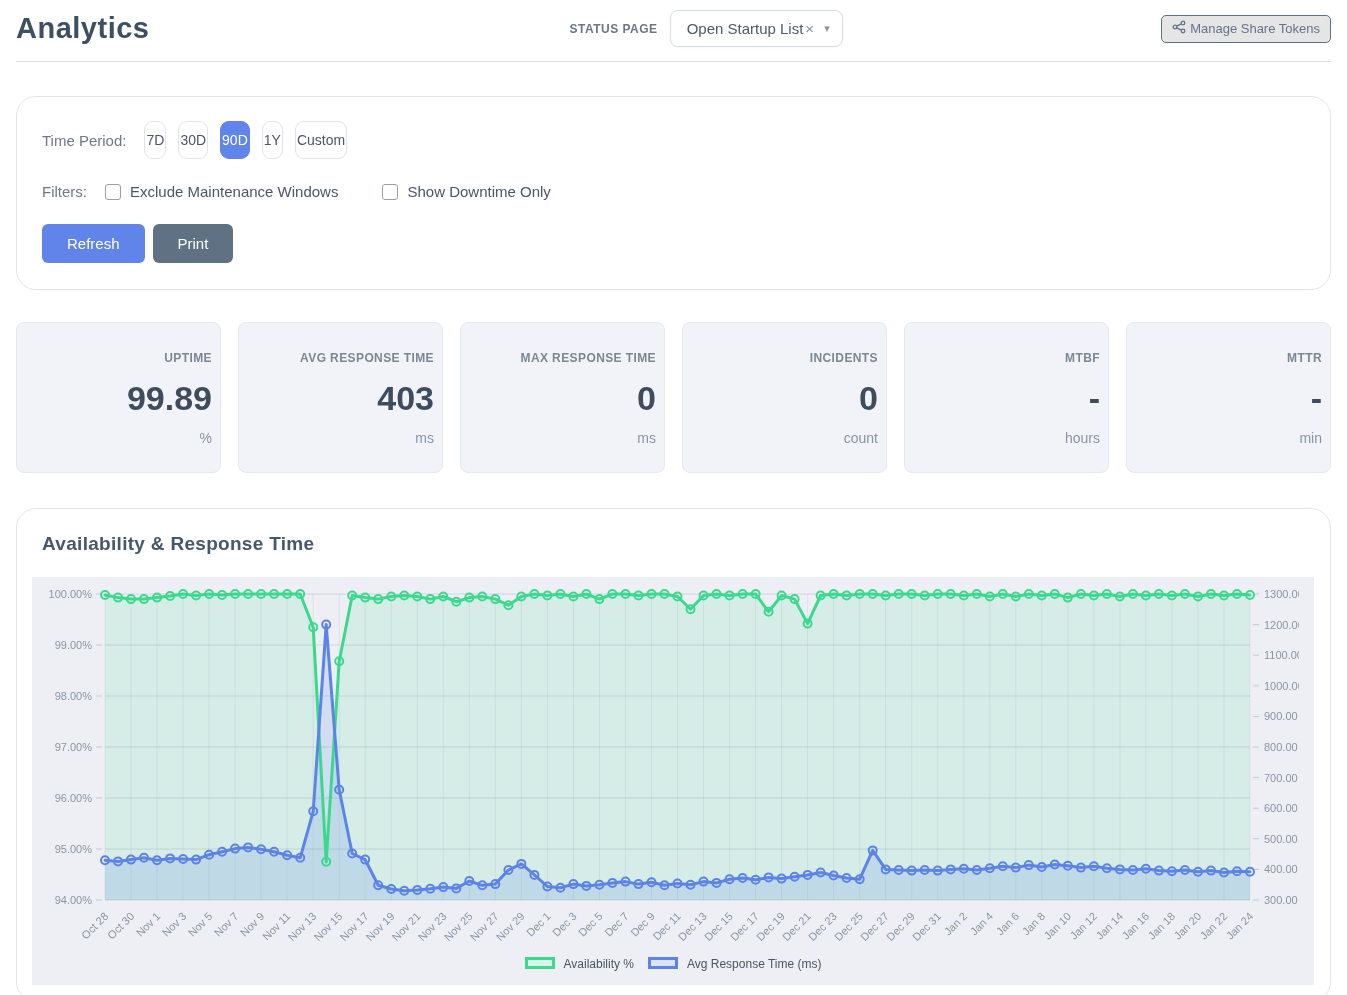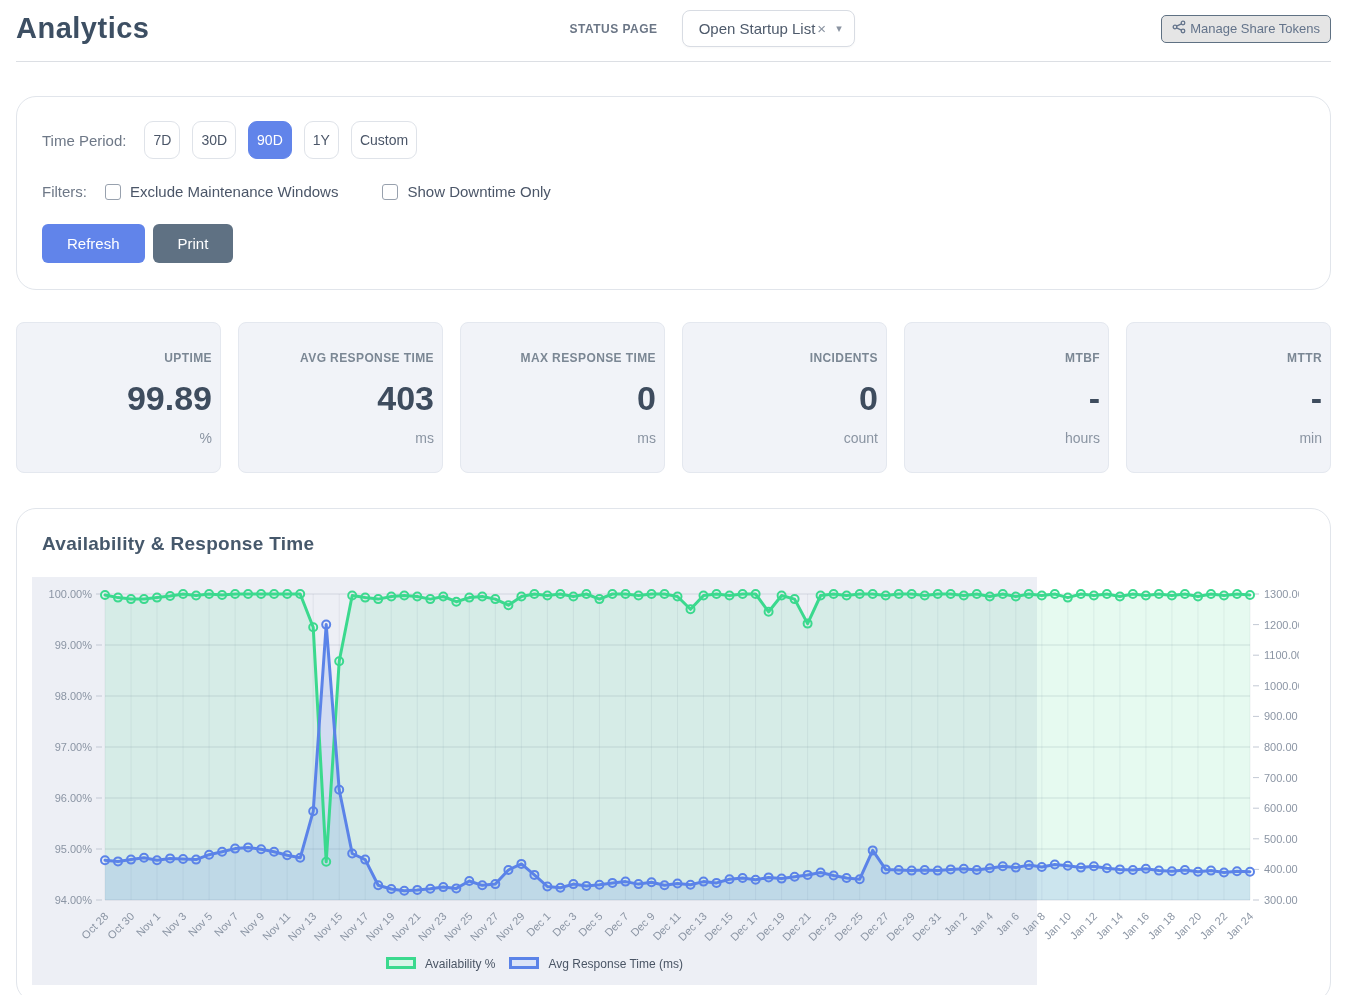--- a/index.html
+++ b/index.html
@@ -2,41 +2,41 @@
 <html><head>
 <meta charset="utf-8">
 <style>
   * { margin:0; padding:0; box-sizing:border-box; }
   html,body { background:#ffffff; font-family:"Liberation Sans", sans-serif; color:#3d4f63; }
   body { width:1347px; }
 
   
   .topbar { display:flex; align-items:center; padding:10px 16px 14px 16px; }
   .app-title { font-size:29px; font-weight:700; letter-spacing:0.5px; color:#3d4f63;text-align:center; }
-  .status-group { display:flex; align-items:center; gap:24px; margin-left:420px; }
+  .status-group { display:flex; align-items:center; gap:12px; margin-left:420px; }
   .status-label { font-size:12px; font-weight:700; letter-spacing:0.5px; color:#6b7686; }
   .status-select { display:flex; align-items:center; background:#fff; border:1px solid #d8dce3;
     border-radius:8px; height:37px; padding:0 12px 0 16px; box-shadow:0 1px 2px rgba(0,0,0,0.03); cursor:pointer; }
   .status-select .value { font-size:15px; color:#4e5a6b; }
   .status-select .clear { font-size:15px; color:#8a93a1; margin-left:2px; cursor:pointer; }
   .status-select .chev { font-size:11px; color:#8a93a1; margin-left:10px; cursor:pointer; }
   .tokens-btn { margin-left:auto; display:flex; align-items:center; gap:4px; background:#e5e5e5;
     border:1px solid #5f7183; border-radius:5px; height:28px; padding:0 10px; font-size:13px;
     color:#64748b; cursor:pointer; }
   .divider { border:none; border-top:1px solid #dcdfe4; margin:0 16px; }
 
   
   .card { background:#fff; border:1px solid #e1e5eb; border-radius:20px; margin:0 16px; }
 
   
   .filter-card { margin-top:34px; padding:24px 25px 26px 25px; }
   .row { display:flex; align-items:center; }
   .row-label { font-size:15px; color:#6e7887; margin-right:18px; }
   .period-btn { font-size:14px; color:#4b5668; background:#fff; border:1px solid #dfe3e9;
-    border-radius:9px; padding:10px 8px; margin-right:12px; cursor:pointer; }
+    border-radius:9px; padding:10px 1px; margin-right:12px; cursor:pointer; }
   .period-btn.active { background:#6184ea; border-color:#6184ea; color:#fff; }
   .filters-row { margin-top:24px; }
   .checkbox-wrap { display:flex; align-items:center; gap:9px; margin-right:44px; cursor:pointer; }
   .checkbox { width:16px; height:16px; border:1.5px solid #98a1ae; border-radius:3px; background:#fff; }
   .checkbox-label { font-size:15px; color:#4b5668; }
   .actions-row { margin-top:24px; }
   .btn { font-size:15px; border:none; border-radius:6px; padding:11px 25px; color:#fff; cursor:pointer; margin-right:8px; }
   .btn-refresh { background:#6184ea; }
   .btn-print { background:#5f7183; }
 
@@ -44,21 +44,21 @@
   .stats-row { display:flex; gap:17px; margin:32px 16px 0 16px; }
   .stat-card { flex:1; background:#f1f3f8; border:1px solid #e4e8ef; border-radius:8px;
     text-align:right; padding:28px 8px 26px 8px; }
   .stat-label { font-size:12px; font-weight:700; letter-spacing:0.4px; color:#7b8794; }
   .stat-value { font-size:34px; font-weight:700; color:#3e4c5e; margin-top:14px; }
   .stat-unit { font-size:14px; color:#8a94a2; margin-top:12px; }
 
   
   .chart-card { margin-top:35px; margin-bottom:20px; padding:24px 15px 16px 15px; }
   .chart-title { font-size:19px; font-weight:700; letter-spacing:0.3px; color:#46586b; margin-left:10px; }
-  .chart-canvas { background:#edeff5; margin-top:22px; padding-bottom:6px; width:1005px; }
+  .chart-canvas { background:#edeff5; margin-top:22px; padding-bottom:6px; width:1282px; }
   svg text.tick { font-family:"Liberation Sans",sans-serif; font-size:11px; fill:#8b95a4; }
   .legend { display:flex; justify-content:center; align-items:center; gap:14px; padding:4px 0 8px 0; }
   .legend-item { display:flex; align-items:flex-start; gap:9px; cursor:pointer; }
   .legend-swatch { width:30px; height:12px; border:3px solid; }
   .legend-swatch.green { border-color:#3bd98e; background:#d9f5e8; }
   .legend-swatch.blue { border-color:#5b83e8; background:#dbe4f7; }
   .legend-label { font-size:12px; color:#4a5565; }
 </style>
 </head>
 <body>

